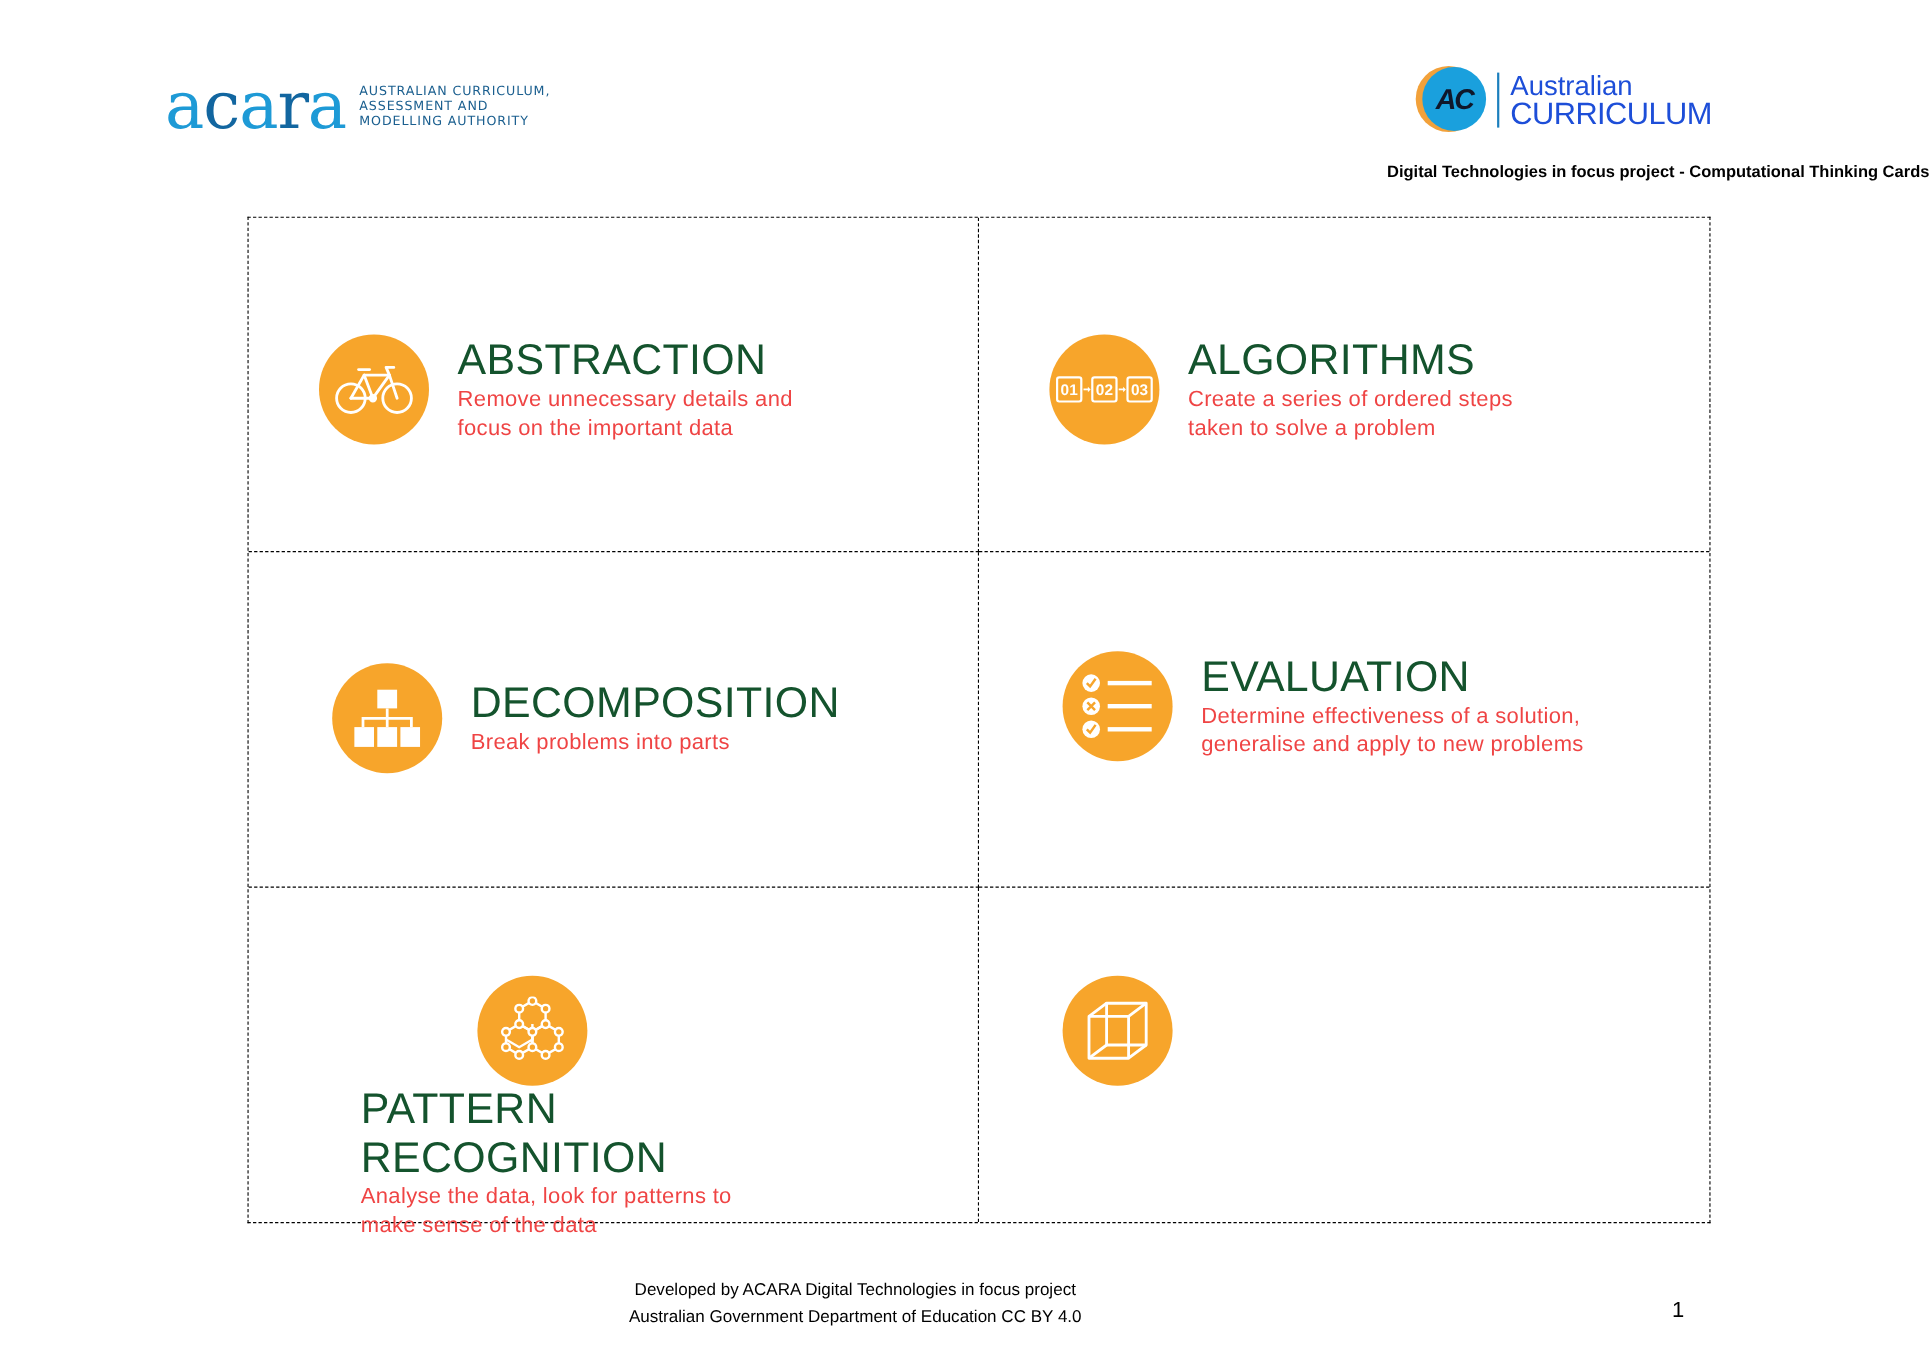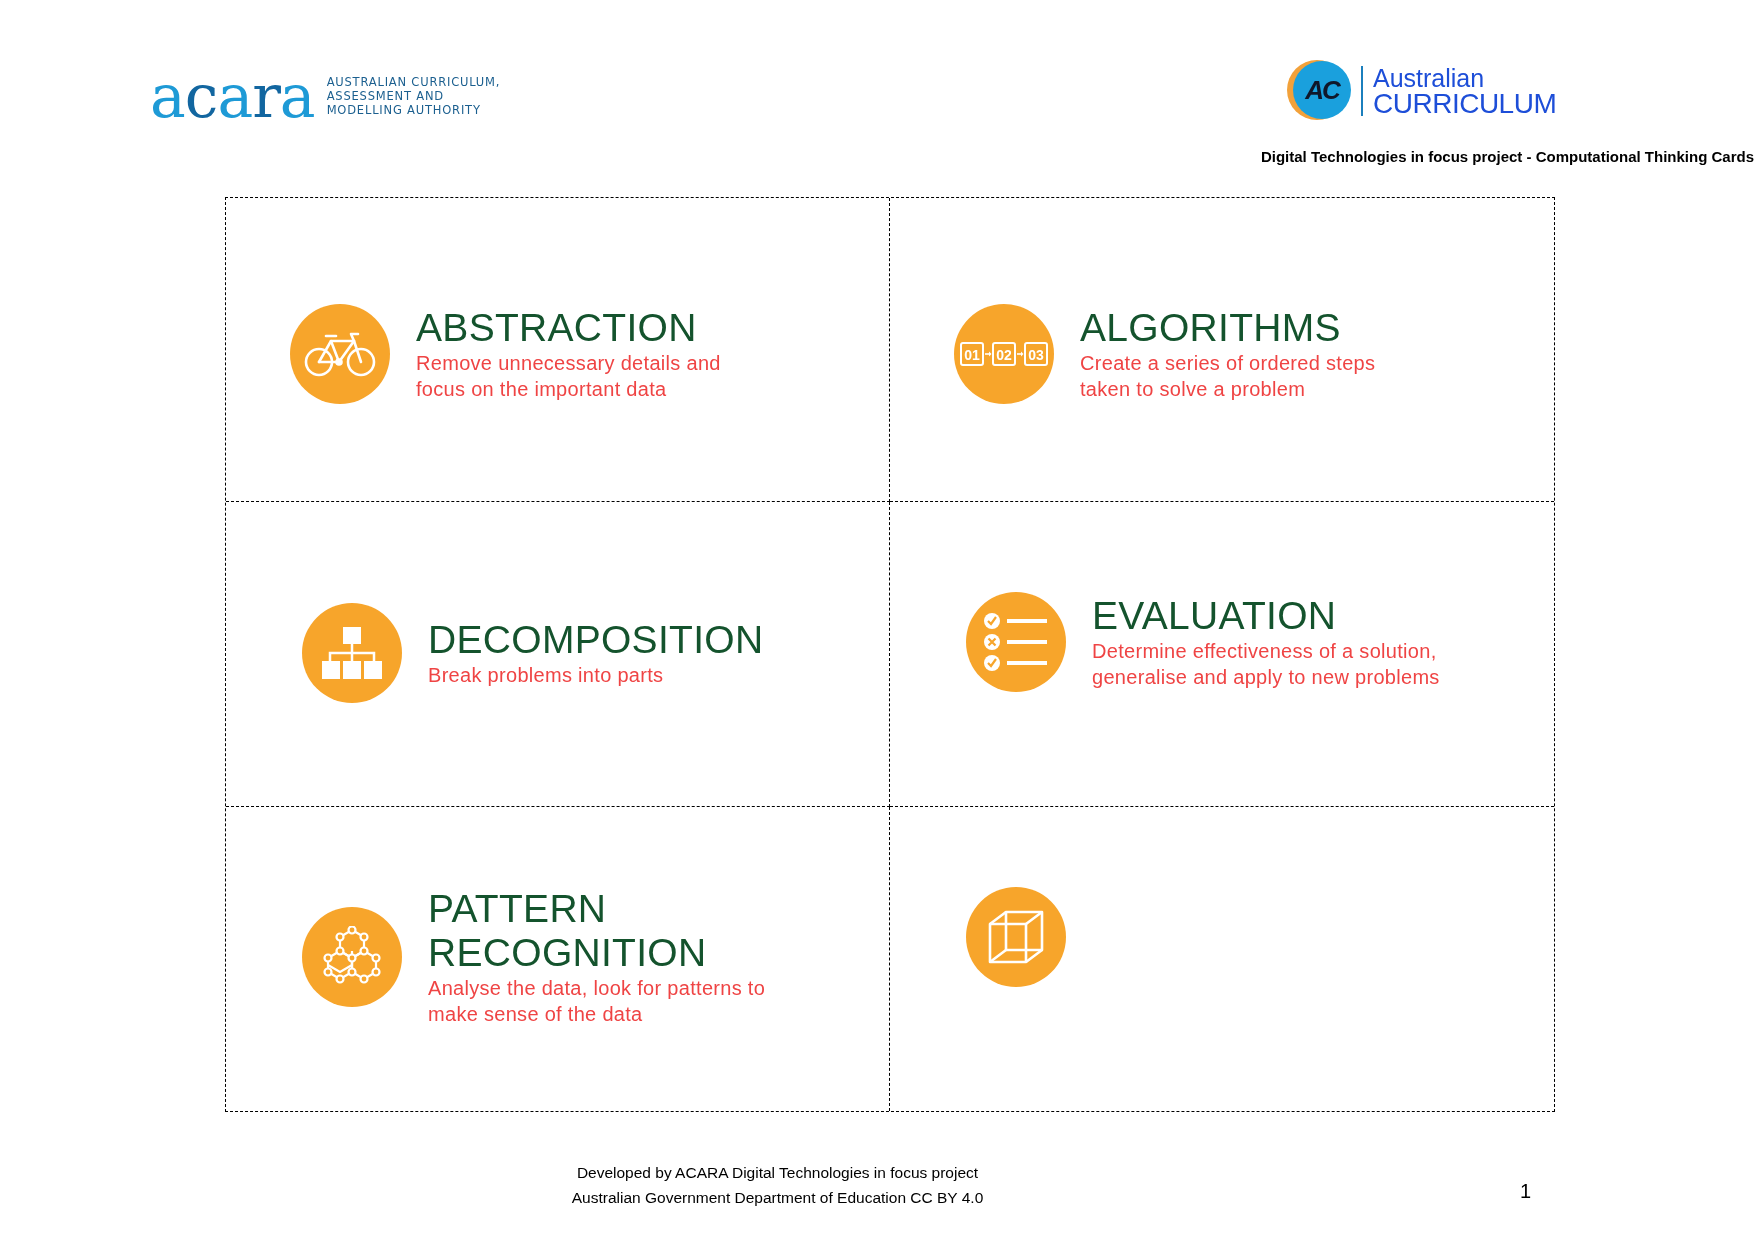--- a/index.html
+++ b/index.html
@@ -149,21 +149,21 @@
       </div>
       <div class="card-text">
         <div class="card-title">EVALUATION</div>
         <div class="card-desc">Determine effectiveness of a solution,</div>
         <div class="card-desc">generalise and apply to new problems</div>
       </div>
     </div>
   </div>
 
   <div class="card">
-    <div class="card-inner" style="left:76px; top:80px;">
+    <div class="card-inner" style="left:76px; top:80px;flex-direction:column;">
       <div class="icon-circle" style="align-self:center;">
         <svg width="66" height="62" viewBox="0 0 66 62" fill="none" stroke="#fff" stroke-width="2.2">
           <path d="M33 4 L45 11 L45 25 L33 32 L21 25 L21 11 Z"></path>
           <path d="M21 25 L21 39 L9 46 L-3 39" transform="translate(12,0)"></path>
           <path d="M21 25 L9 32 L9 46 L21 53 L33 46 L33 32 Z"></path>
           <path d="M45 25 L33 32 L33 46 L45 53 L57 46 L57 32 Z"></path>
           <g fill="#f7a52b">
             <circle cx="33" cy="4" r="3.5"></circle>
               <circle cx="45" cy="11" r="3.5"></circle>
               <circle cx="21" cy="11" r="3.5"></circle>

